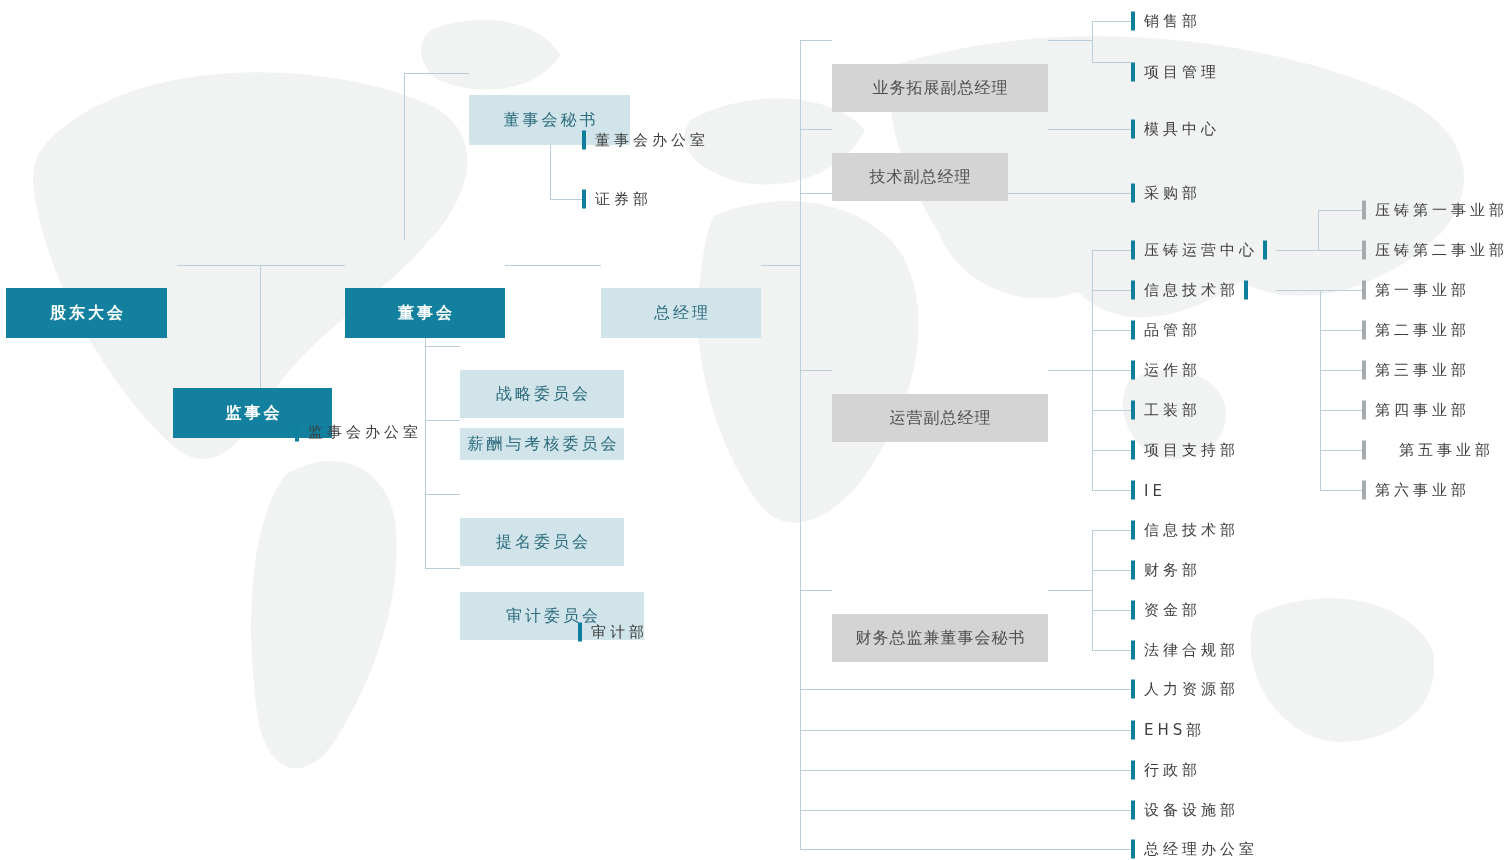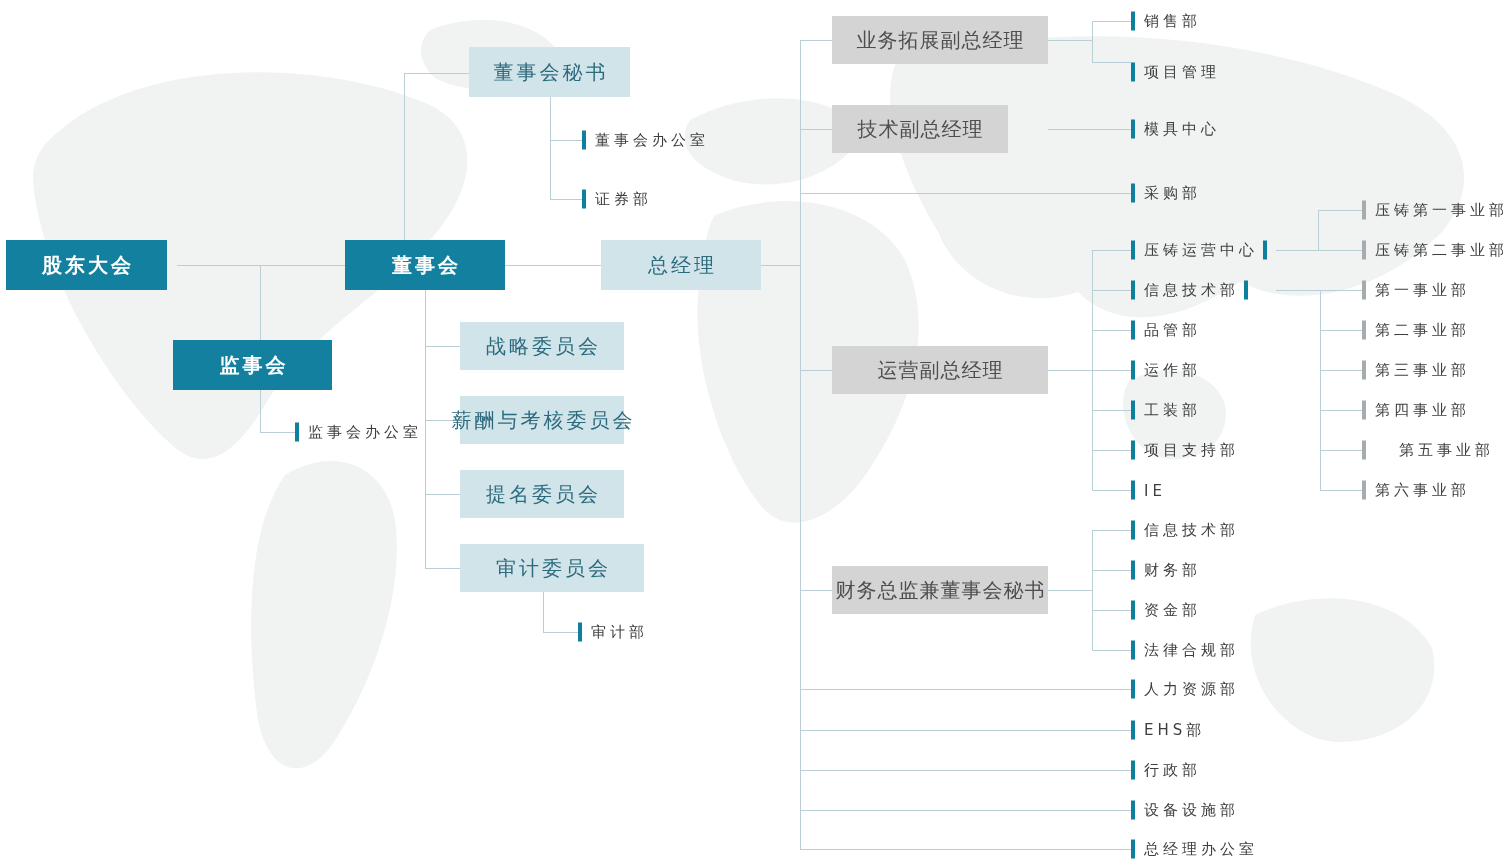--- a/index.html
+++ b/index.html
@@ -12,21 +12,21 @@
   html,body{margin:0;padding:0;background:#ffffff;}
   body{font-family:"DejaVu Sans","Liberation Sans",sans-serif;}
   .stage{position:relative;width:1506px;height:860px;background:#ffffff;overflow:hidden;}
   .map{position:absolute;left:0;top:0;z-index:0;}
   .layer{position:absolute;left:0;top:0;width:100%;height:100%;}
   #layer-lines{z-index:1;}
   #layer-nodes{z-index:2;}
   .connector{position:absolute;background:var(--c-line);}
   .node-box{
     position:absolute;display:flex;align-items:center;justify-content:center;
-    font-size:20px;letter-spacing:3px;text-indent:3px;white-space:nowrap;
+    font-size:16px;letter-spacing:3px;text-indent:3px;white-space:nowrap;margin-top:48px;
   }
   .variant-teal{background:var(--c-teal-box);color:var(--c-teal-text);font-weight:bold;}
   .variant-light{background:var(--c-light-box);color:var(--c-light-text);font-weight:500;}
   .variant-gray{background:var(--c-gray-box);color:var(--c-gray-text);font-weight:400;letter-spacing:1px;text-indent:1px;}
   .dept{
     position:absolute;display:flex;align-items:center;transform:translateY(-50%);
     font-size:15px;color:var(--c-label);letter-spacing:4px;white-space:nowrap;
   }
   .tick{width:4px;height:19px;flex-shrink:0;}
   .tick.teal{background:var(--c-tick-teal);}
@@ -110,21 +110,21 @@
       <div class="connector" style="left: 1320px; top: 450px; width: 42px; height: 1px;"></div>
       <div class="connector" style="left: 1320px; top: 490px; width: 42px; height: 1px;"></div>
     </div>
   <div class="layer" id="layer-nodes">
       <div class="node-box variant-teal" style="left: 6px; top: 240px; width: 161px; height: 50px;">股东大会</div>
       <div class="node-box variant-teal" style="left: 173px; top: 340px; width: 159px; height: 50px;">监事会</div>
       <div class="node-box variant-teal" style="left: 345px; top: 240px; width: 160px; height: 50px;">董事会</div>
       <div class="node-box variant-light" style="left: 469px; top: 47px; width: 161px; height: 50px;">董事会秘书</div>
       <div class="node-box variant-light" style="left: 601px; top: 240px; width: 160px; height: 50px;">总经理</div>
       <div class="node-box variant-light" style="left: 460px; top: 322px; width: 164px; height: 48px;">战略委员会</div>
-      <div class="node-box variant-light" style="left: 460px; top: 396px; width: 164px; height: 48px; text-align: right;">薪酬与考核委员会</div>
+      <div class="node-box variant-light" style="left: 460px; top: 380px; width: 164px; height: 32px; text-align: right;">薪酬与考核委员会</div>
       <div class="node-box variant-light" style="left: 460px; top: 470px; width: 164px; height: 48px;">提名委员会</div>
       <div class="node-box variant-light" style="left: 460px; top: 544px; width: 184px; height: 48px;">审计委员会</div>
       <div class="node-box variant-gray" style="left: 832px; top: 16px; width: 216px; height: 48px;">业务拓展副总经理</div>
       <div class="node-box variant-gray" style="left: 832px; top: 105px; width: 176px; height: 48px;">技术副总经理</div>
       <div class="node-box variant-gray" style="left: 832px; top: 346px; width: 216px; height: 48px;">运营副总经理</div>
       <div class="node-box variant-gray" style="left: 832px; top: 566px; width: 216px; height: 48px;">财务总监兼董事会秘书</div>
       <div class="dept" style="left: 295px; top: 432px;">
         <span class="tick teal"></span>
         <span class="dept-text">监事会办公室</span>
       </div>

